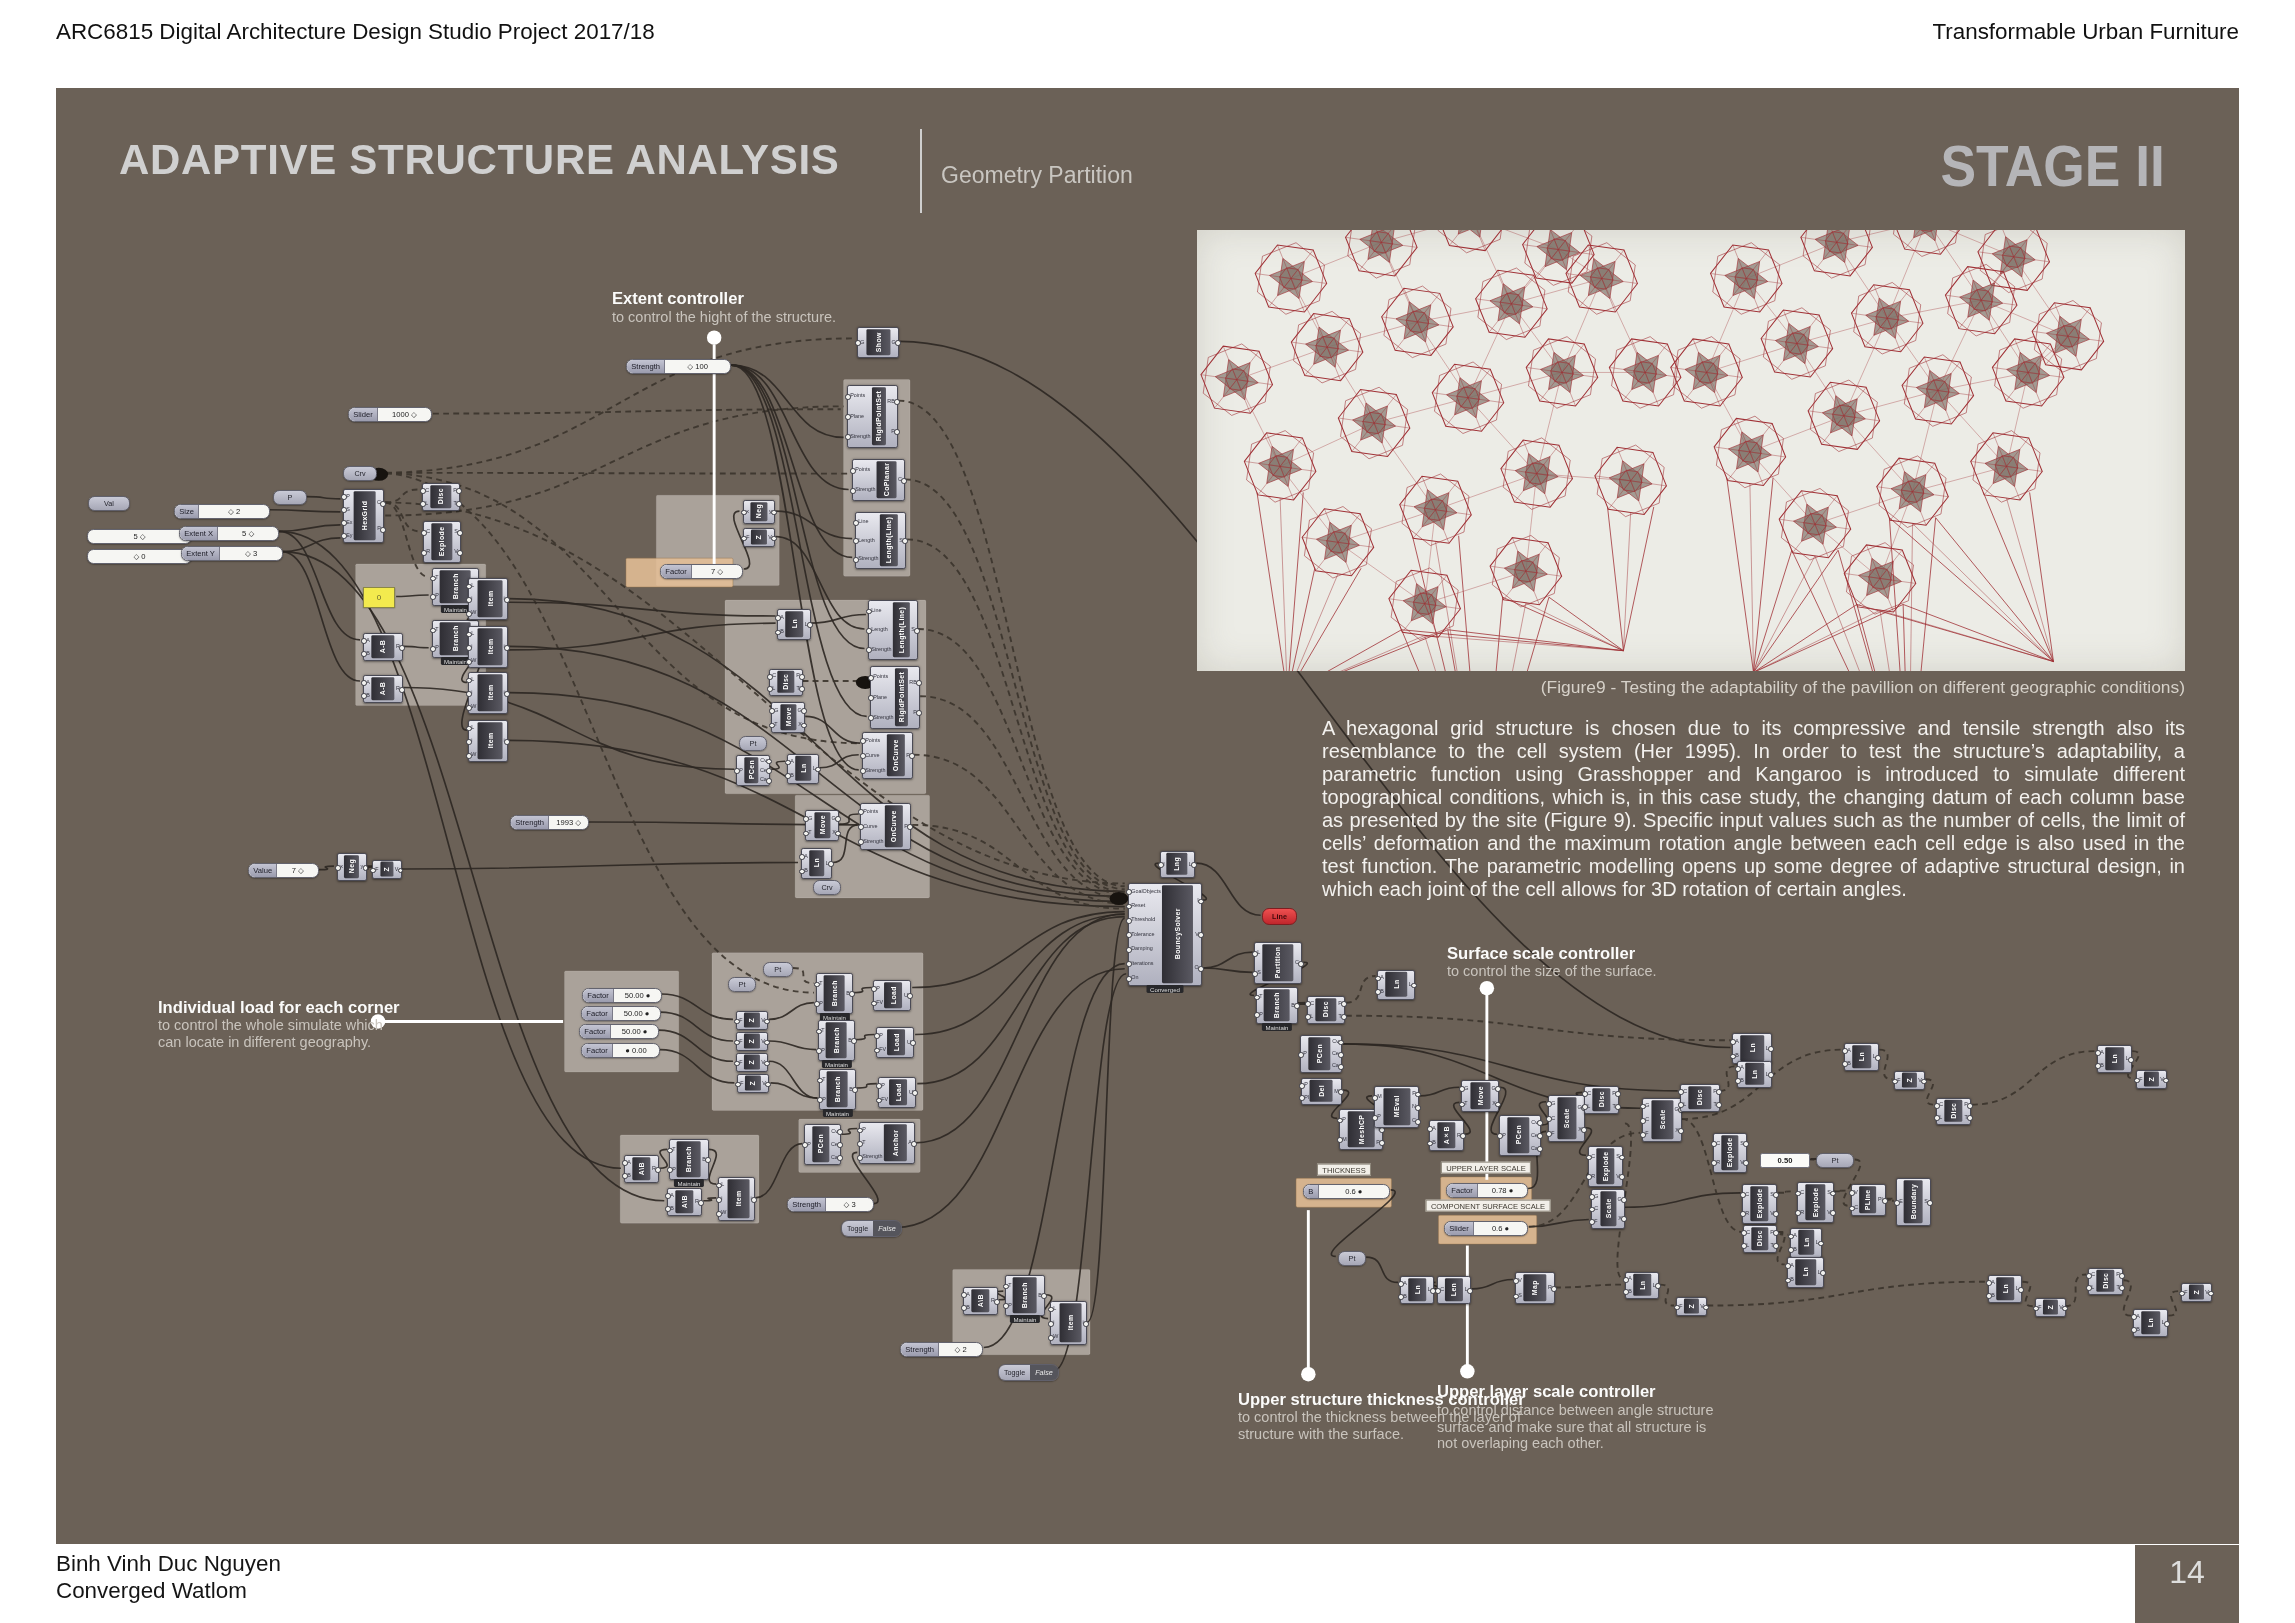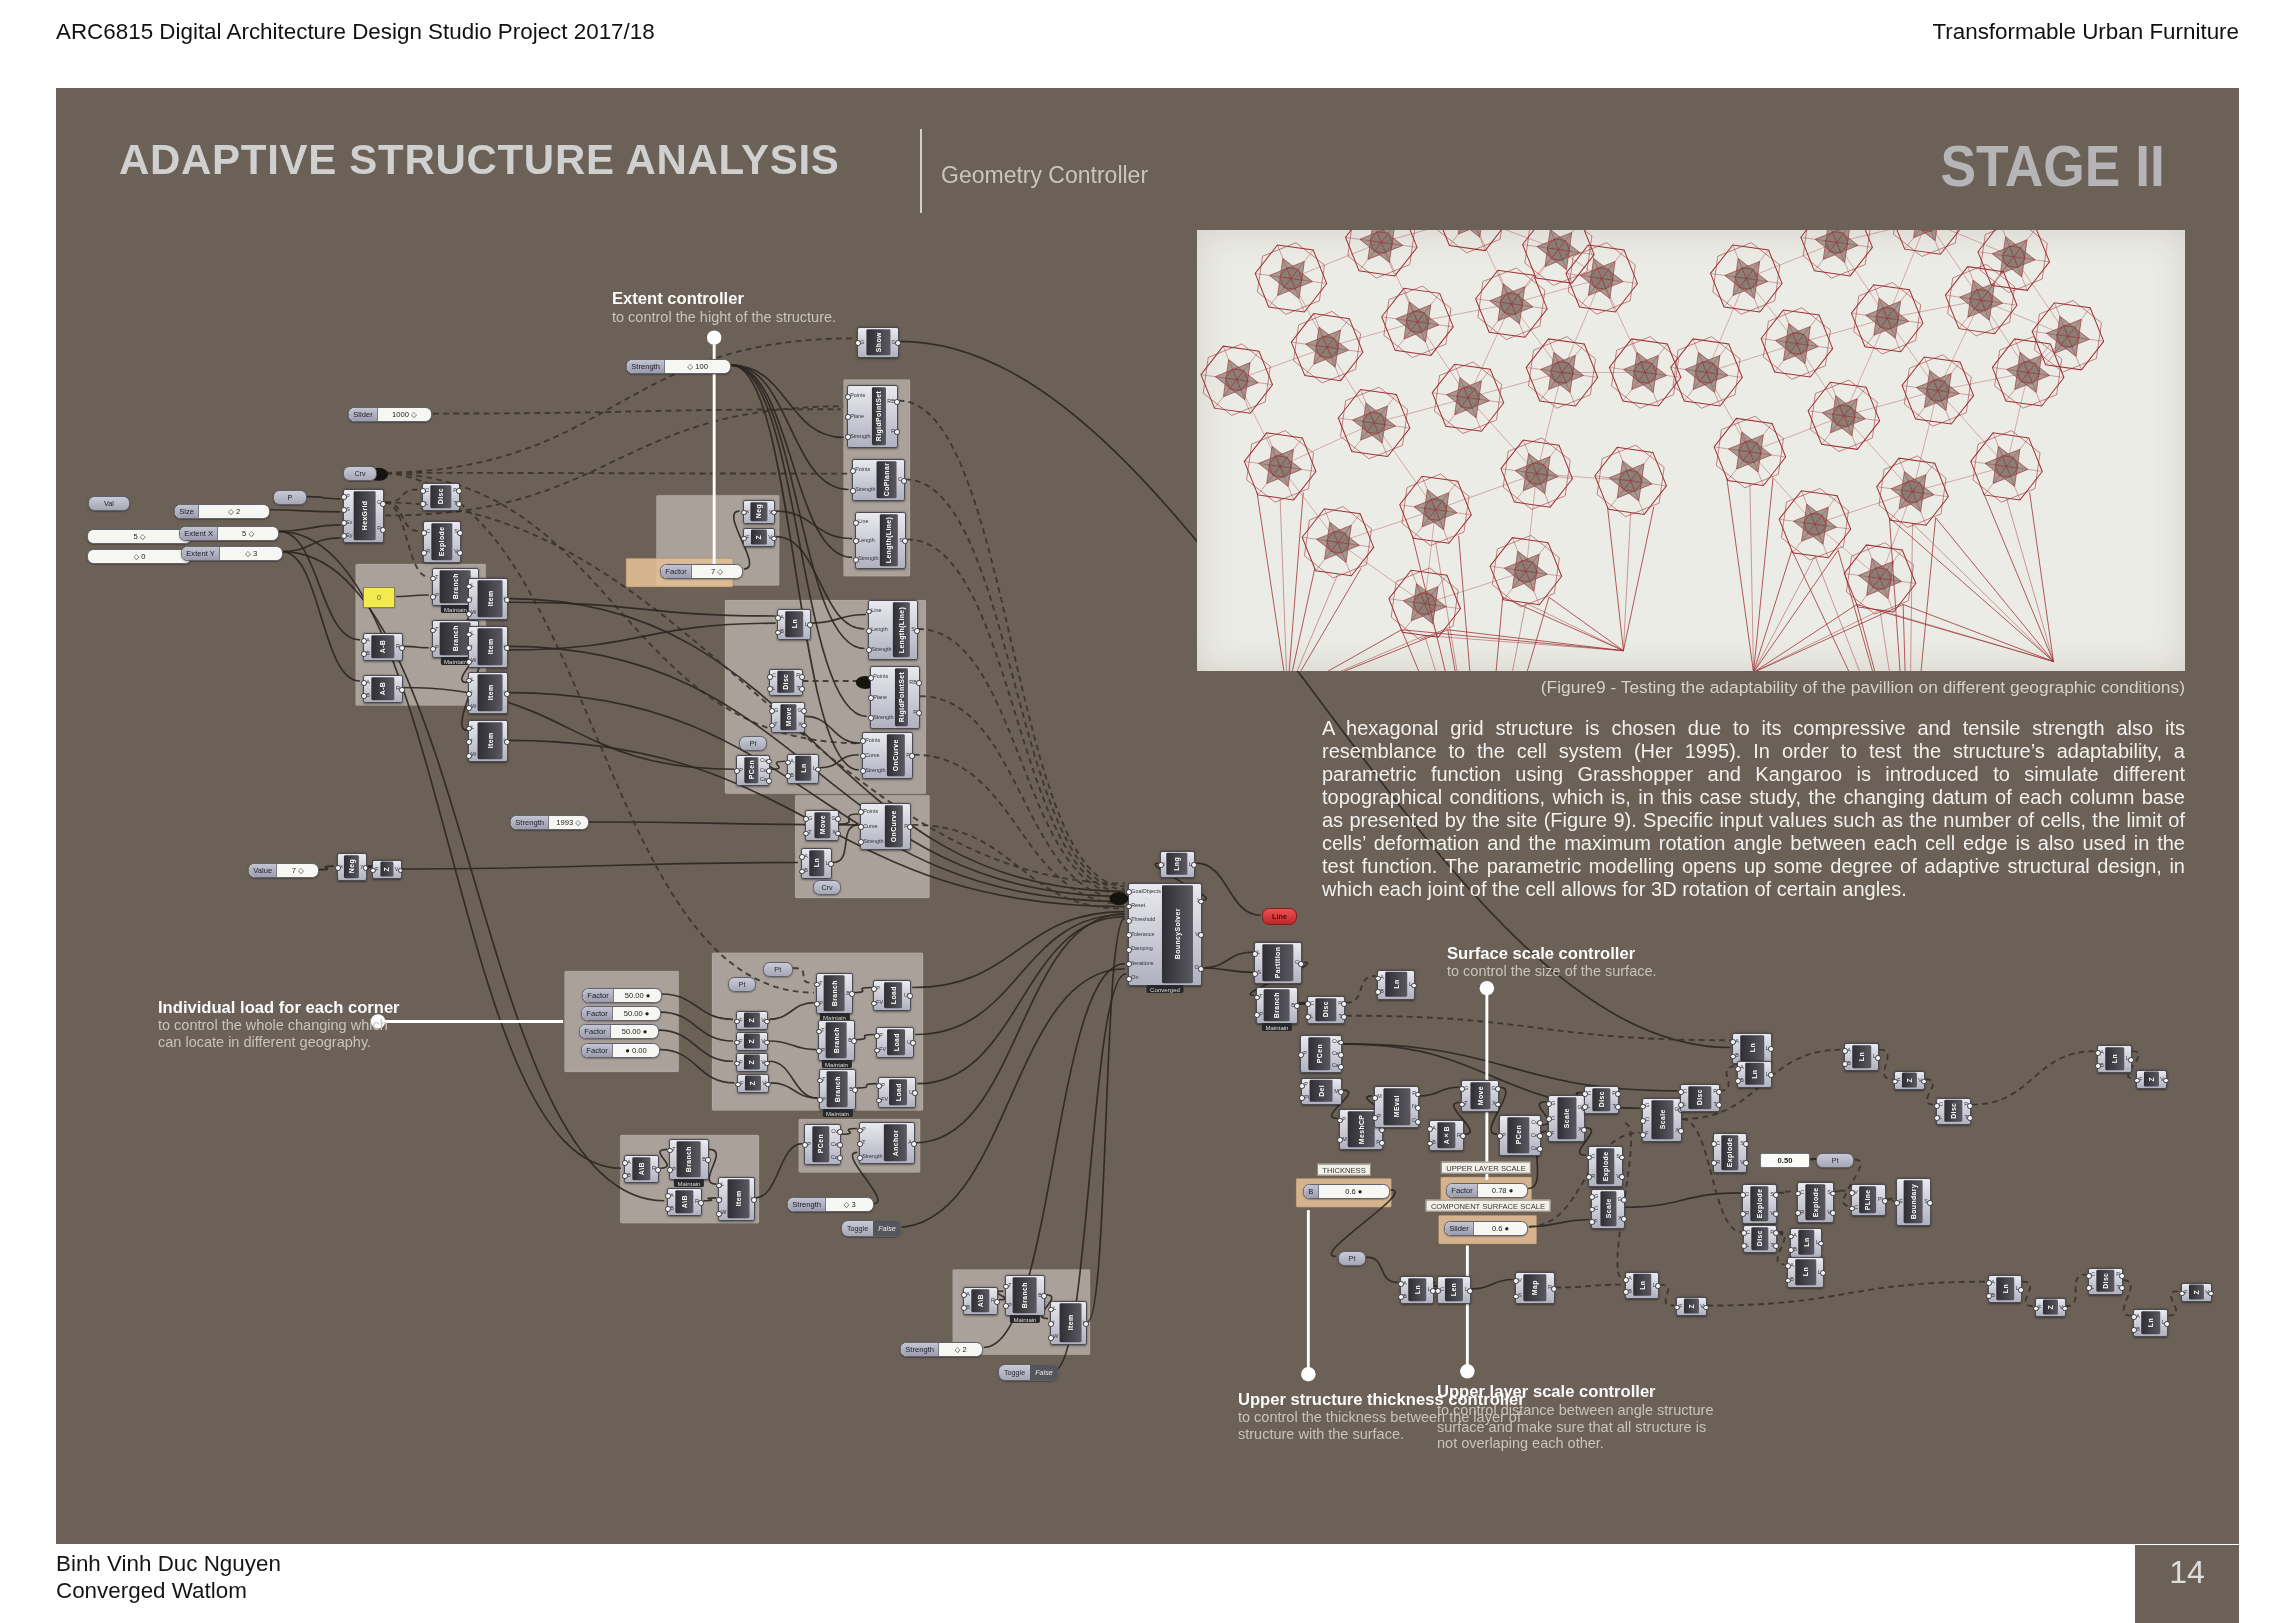--- a/index.html
+++ b/index.html
@@ -233,21 +233,21 @@
       <circle cx="2057" cy="1367" r="10" fill="#ffffff"></circle>
       <line x1="1810" y1="1674" x2="1810" y2="1893" stroke="#ffffff" stroke-width="4"></line>
       <circle cx="1810" cy="1901" r="10" fill="#ffffff"></circle>
       <line x1="2030" y1="1723" x2="2030" y2="1889" stroke="#ffffff" stroke-width="4"></line>
       <circle cx="2030" cy="1897" r="10" fill="#ffffff"></circle>
     </svg>
 </div>
 
 <div id="page-title">ADAPTIVE STRUCTURE ANALYSIS</div>
 <div id="divider"></div>
-<div id="subtitle">Geometry Controller</div>
+<div id="subtitle">Geometry Partition</div>
 <div id="stage">STAGE II</div>
 
 <div id="figure">
   <svg id="figsvg" width="988" height="441" viewBox="0 0 1367 610">
       <line x1="130" y1="67" x2="255" y2="17" stroke="#a03136" stroke-width="0.9" opacity="0.55"></line>
       <line x1="130" y1="67" x2="180" y2="162" stroke="#a03136" stroke-width="0.9" opacity="0.55"></line>
       <line x1="255" y1="17" x2="380" y2="-18" stroke="#a03136" stroke-width="0.9" opacity="0.55"></line>
       <line x1="255" y1="17" x2="305" y2="127" stroke="#a03136" stroke-width="0.9" opacity="0.55"></line>
       <line x1="380" y1="-18" x2="500" y2="27" stroke="#a03136" stroke-width="0.9" opacity="0.55"></line>
       <line x1="380" y1="-18" x2="435" y2="102" stroke="#a03136" stroke-width="0.9" opacity="0.55"></line>
@@ -775,21 +775,21 @@
       <line x1="1185" y1="597" x2="990" y2="406" stroke="#a03136" stroke-width="0.8" opacity="0.8"></line>
     </svg>
 </div>
 <div id="caption">(Figure9 - Testing the adaptability of the pavillion on different geographic conditions)</div>
 <div id="para">A hexagonal grid structure is chosen due to its compressive and tensile strength also its resemblance to the cell system (Her 1995). In order to test the structure’s adaptability, a parametric function using Grasshopper and Kangaroo is introduced to simulate different topographical conditions, which is, in this case study, the changing datum of each column base as presented by the site (Figure 9). Specific input values such as the number of cells, the limit of cells’ deformation and the maximum rotation angle between each cell edge is also used in the test function. The parametric modelling opens up some degree of adaptive structural design, in which each joint of the cell allows for 3D rotation of certain angles.</div>
 
 <div id="canvas">
     <div class="anno-title" style="left: 612px; top: 289px;">Extent controller</div>
     <div class="anno-line" style="left: 612px; top: 309px;">to control the hight of the structure.</div>
     <div class="anno-title" style="left: 158px; top: 998px;">Individual load for each corner</div>
-    <div class="anno-line" style="left: 158px; top: 1017px;">to control the whole changing which</div>
+    <div class="anno-line" style="left: 158px; top: 1017px;">to control the whole simulate which</div>
     <div class="anno-line" style="left: 158px; top: 1034px;">can locate in different  geography.</div>
     <div class="anno-title" style="left: 1447px; top: 944px;">Surface scale controller</div>
     <div class="anno-line" style="left: 1447px; top: 963px;">to control the size of the surface.</div>
     <div class="anno-title" style="left: 1238px; top: 1390px;">Upper structure thickness controller</div>
     <div class="anno-line" style="left: 1238px; top: 1409px;">to control the thickness between the layer of</div>
     <div class="anno-line" style="left: 1238px; top: 1426px;">structure with the surface.</div>
     <div class="anno-title" style="left: 1437px; top: 1382px;">Upper layer scale controller</div>
     <div class="anno-line" style="left: 1437px; top: 1402px;">to control distance between angle structure</div>
     <div class="anno-line" style="left: 1437px; top: 1419px;">surface and make sure that all structure is</div>
     <div class="anno-line" style="left: 1437px; top: 1435px;">not overlaping each other.</div>

